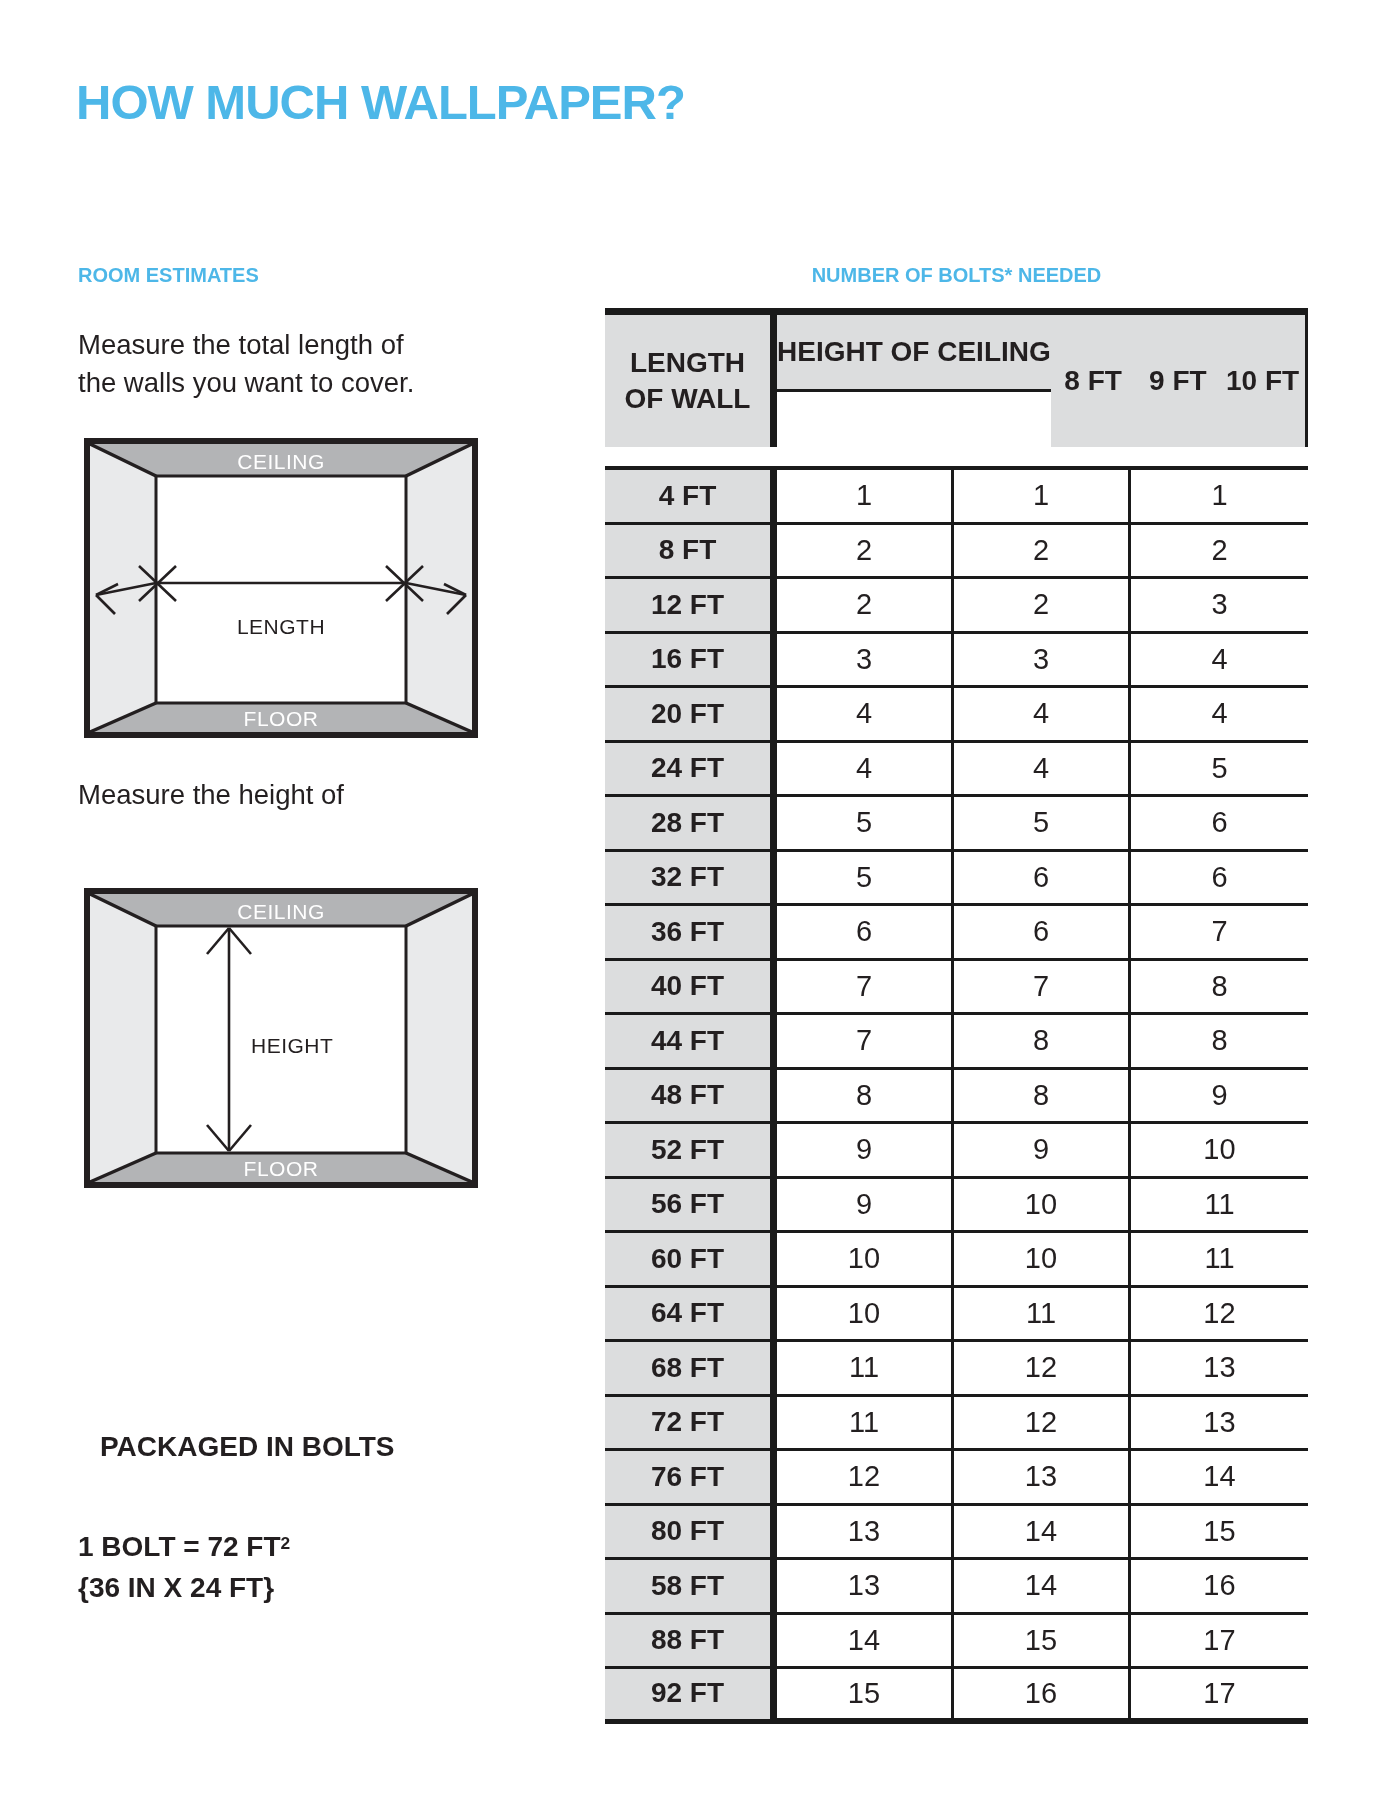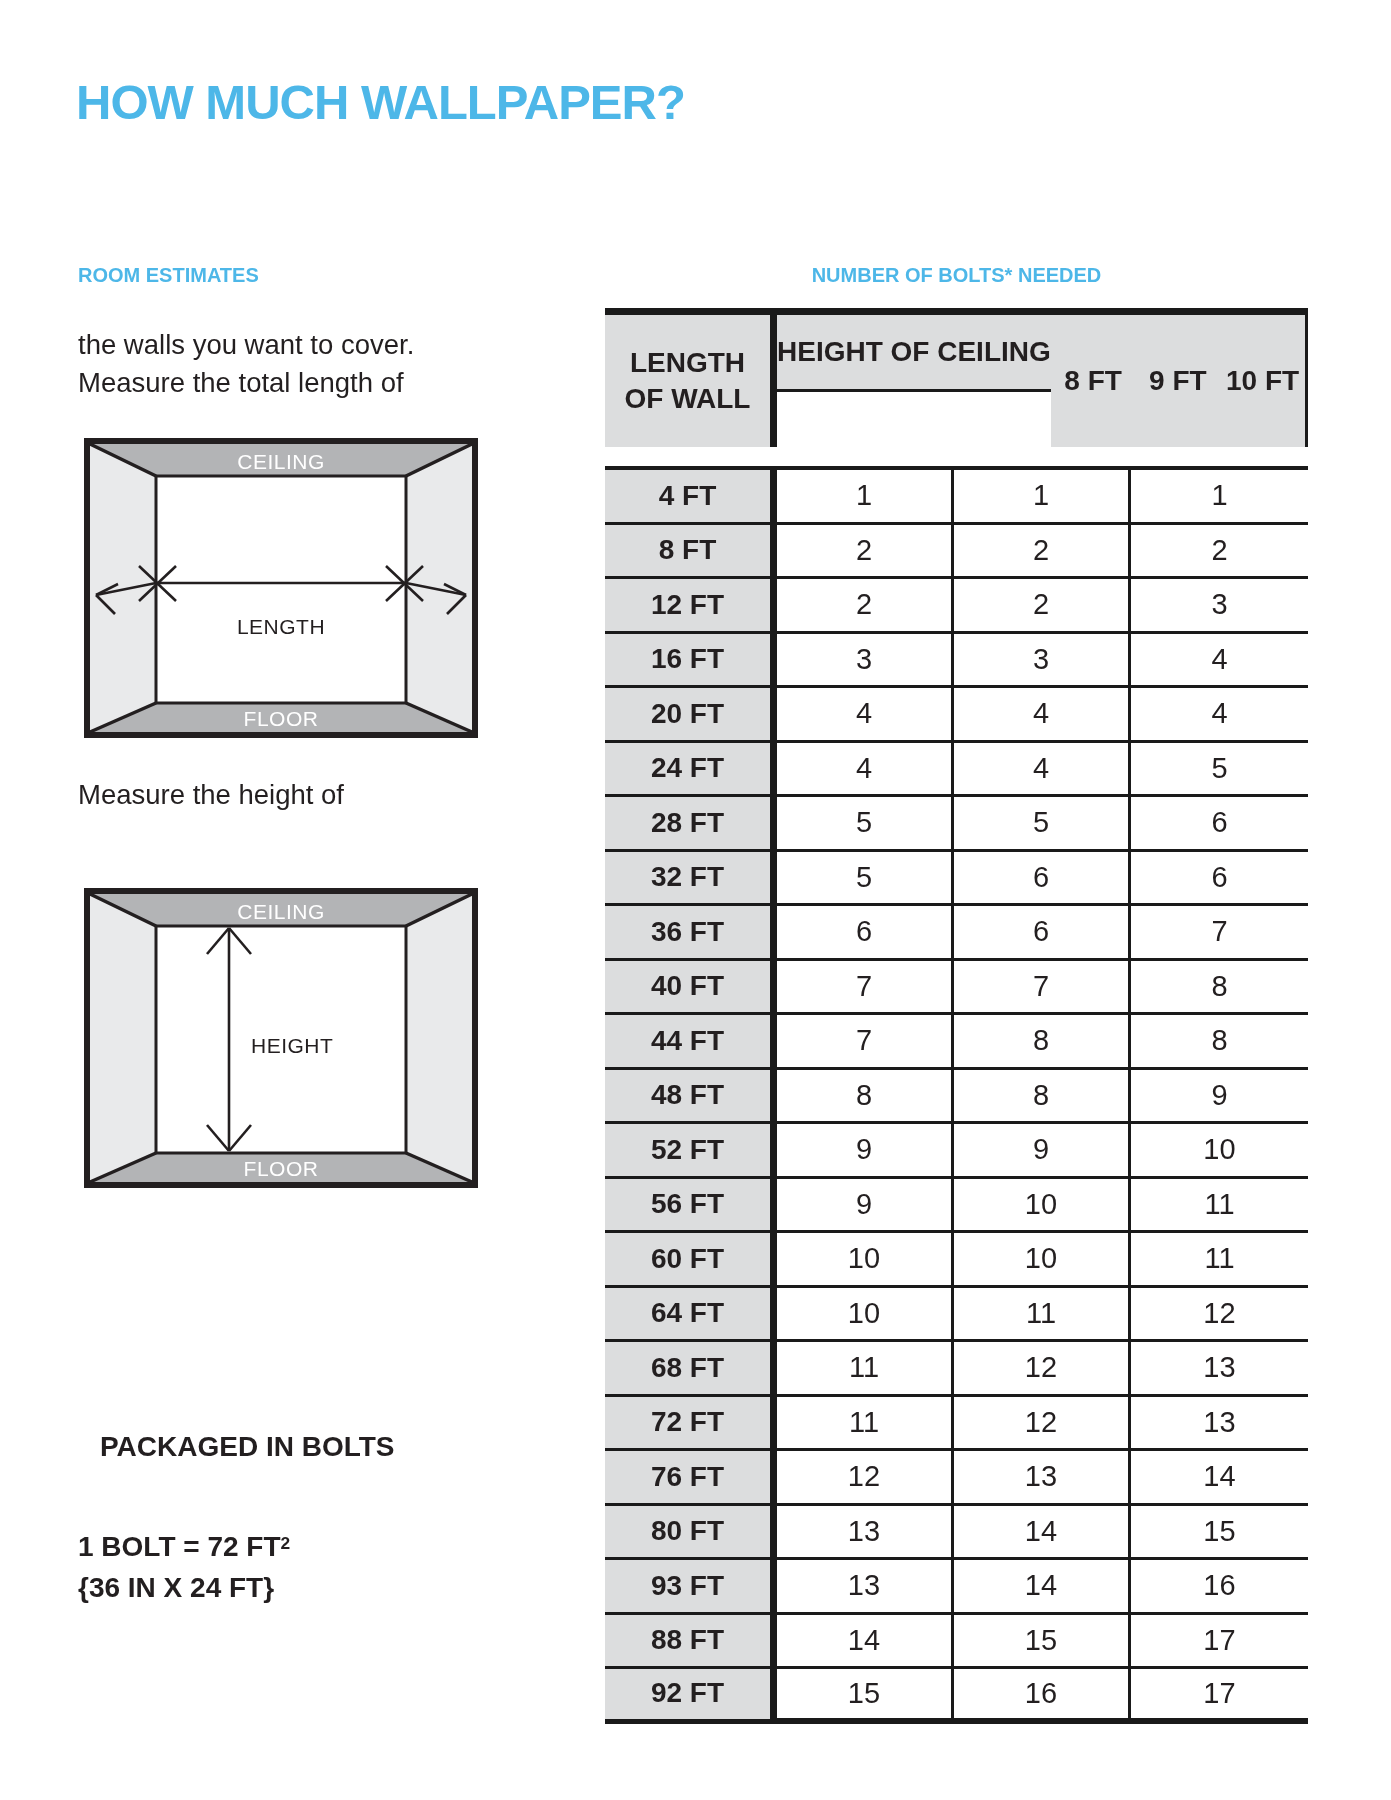--- a/index.html
+++ b/index.html
@@ -79,22 +79,22 @@
 </head>
 <body>
 
 <div class="page">
 
   <div class="main-title">HOW MUCH WALLPAPER?</div>
 
   <div class="section-heading room-heading">ROOM ESTIMATES</div>
 
   <div class="para para-1">
+    <div>Measure the total length of</div>
     <div>the walls you want to cover.</div>
-    <div>Measure the total length of</div>
   </div>
 
   <svg class="diagram diagram-1" width="394" height="300" viewBox="0 0 394 300">
     <polygon class="face-light" points="6,6 72,38 72,265 6,294"></polygon>
     <polygon class="face-light" points="388,6 322,38 322,265 388,294"></polygon>
     <polygon class="face-dark" points="6,6 388,6 322,38 72,38"></polygon>
     <polygon class="face-dark" points="6,294 388,294 322,265 72,265"></polygon>
     <rect class="face-back" x="72" y="38" width="250" height="227"></rect>
     <line class="edge" x1="6" y1="6" x2="72" y2="38"></line>
     <line class="edge" x1="388" y1="6" x2="322" y2="38"></line>
@@ -288,21 +288,21 @@
           <div class="cell">13</div>
           <div class="cell">14</div>
         </div>
         <div class="trow">
           <div class="rlabel">80 FT</div>
           <div class="cell">13</div>
           <div class="cell">14</div>
           <div class="cell">15</div>
         </div>
         <div class="trow">
-          <div class="rlabel">93 FT</div>
+          <div class="rlabel">58 FT</div>
           <div class="cell">13</div>
           <div class="cell">14</div>
           <div class="cell">16</div>
         </div>
         <div class="trow">
           <div class="rlabel">88 FT</div>
           <div class="cell">14</div>
           <div class="cell">15</div>
           <div class="cell">17</div>
         </div>

